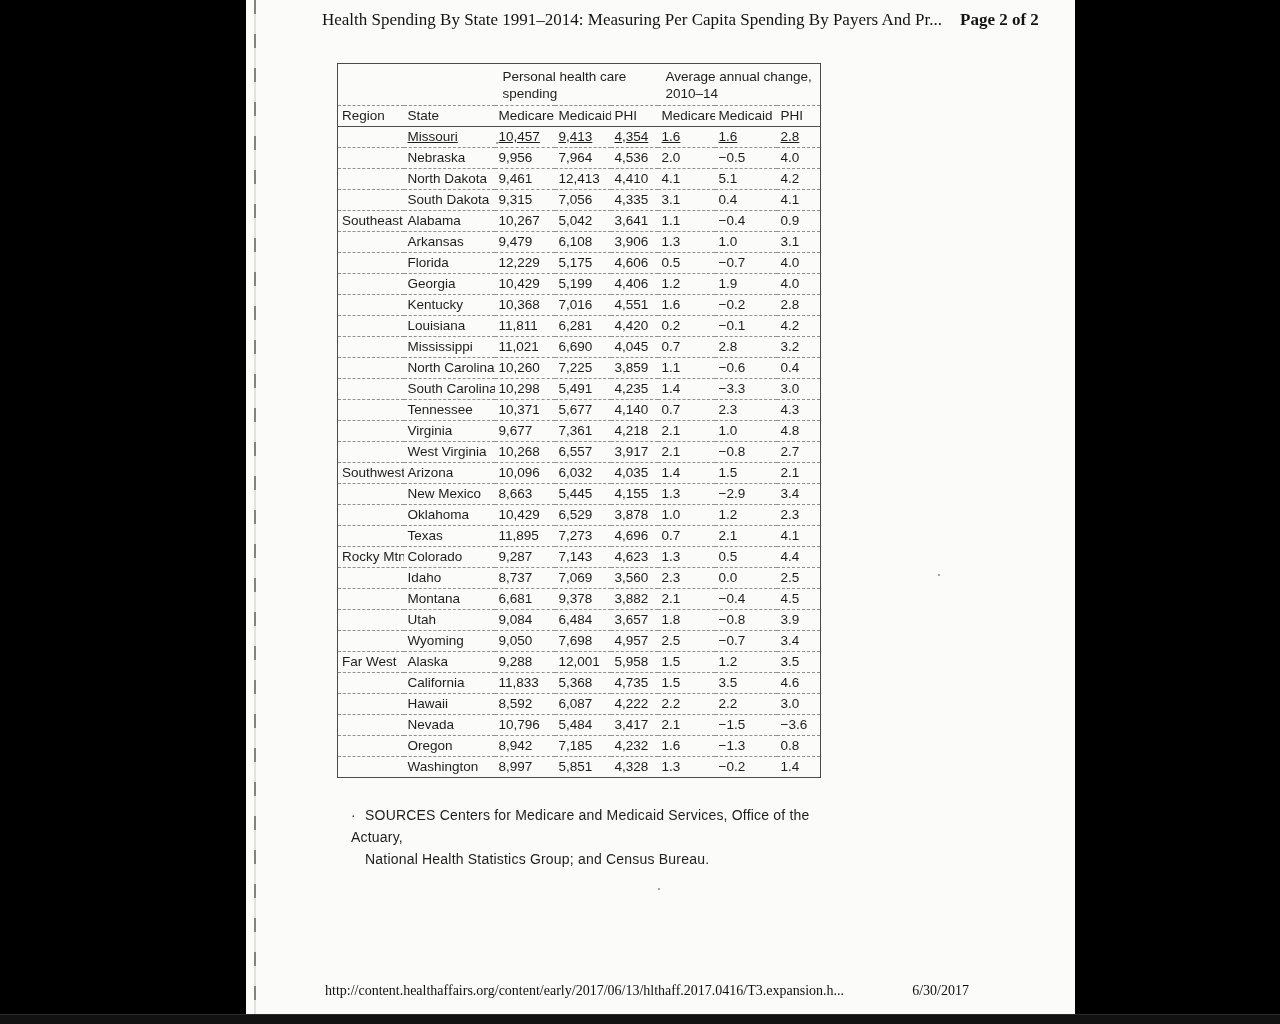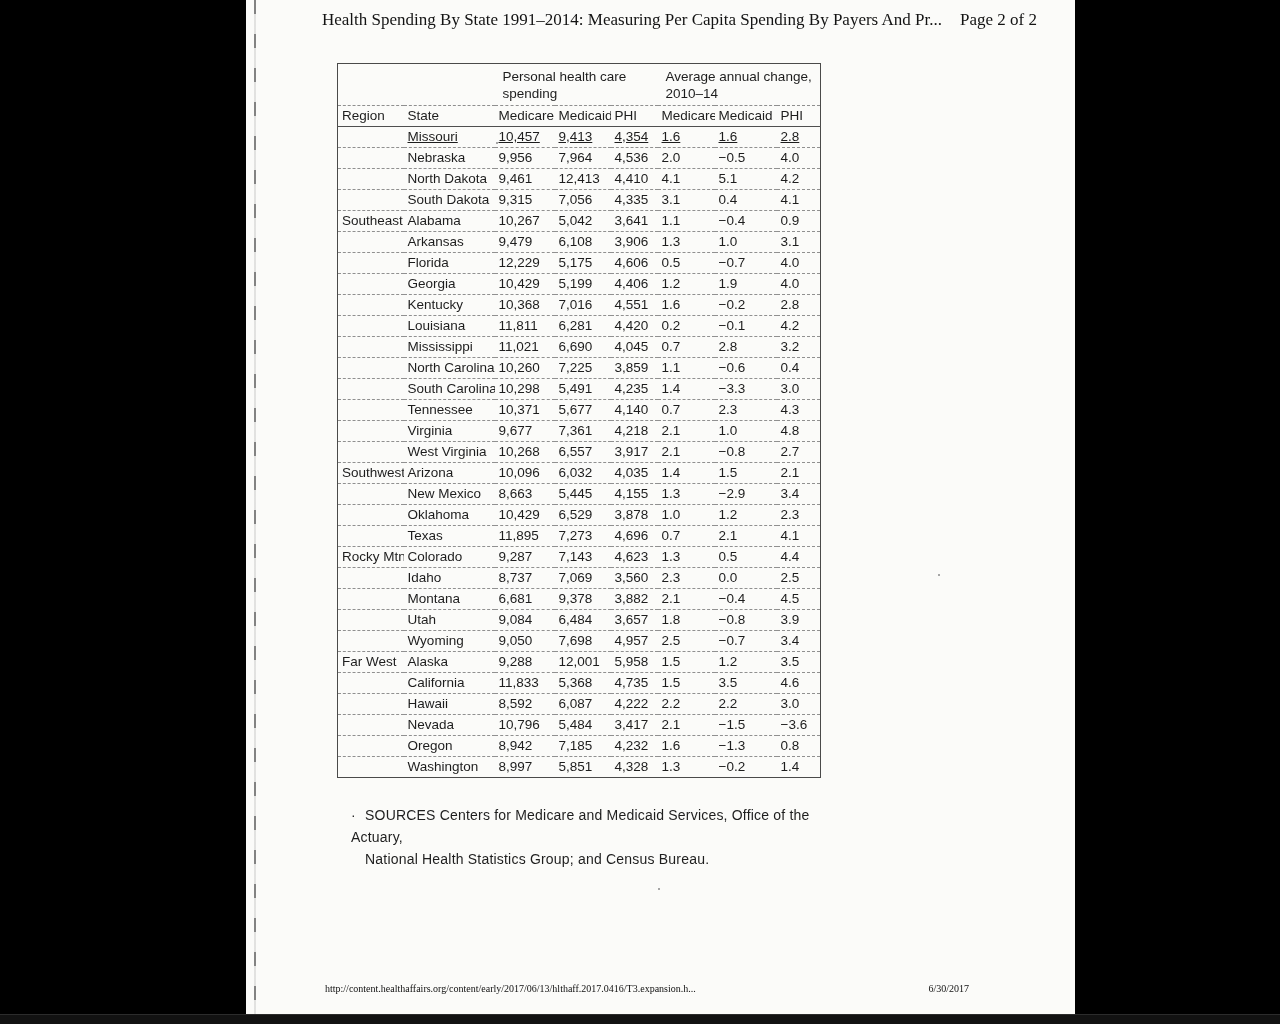--- a/index.html
+++ b/index.html
@@ -21,21 +21,21 @@
   }
   .speck{position:absolute;width:2px;height:2px;background:#8a8a8a;border-radius:50%;}
 
   
   .docheader{
     position:absolute;left:76px;top:10px;width:646px;
     display:flex;justify-content:space-between;align-items:baseline;
     font-family:"Liberation Serif",serif;font-size:17px;color:#131313;
     white-space:nowrap;
   }
-  .docheader .pagelabel{margin-left:18px;}
+  .docheader .pagelabel{margin-left:18px;font-weight:bold;}
 
   
   table.datatable{
     position:absolute;left:91px;top:63px;width:483px;
     border-collapse:collapse;table-layout:fixed;
     font-family:"Liberation Sans",sans-serif;font-size:13.5px;color:#1d1d1d;
     border:1px solid #4a4a4a;
     padding-left:32px;
   }
   table.datatable th,table.datatable td{
@@ -59,21 +59,21 @@
     position:absolute;left:105px;top:804px;width:490px;
     font-size:14px;color:#1e1e1e;line-height:22px;letter-spacing:.2px;
   }
   .sources .bullet{display:inline-block;width:14px;color:#2a2a2a;}
   .sources .line2{padding-left:14px;}
 
   
   .docfooter{
     position:absolute;left:79px;top:983px;width:644px;
     display:flex;justify-content:space-between;align-items:baseline;
-    font-family:"Liberation Serif",serif;font-size:10px;color:#101010;
+    font-family:"Liberation Serif",serif;font-size:14px;color:#101010;
     white-space:nowrap;
   }
 
   
   .bottomband{
     position:absolute;left:0;top:1014px;width:1280px;height:10px;
     background:#121212;border-top:1px solid #2c2c2c;
   }
 </style>
 </head>

